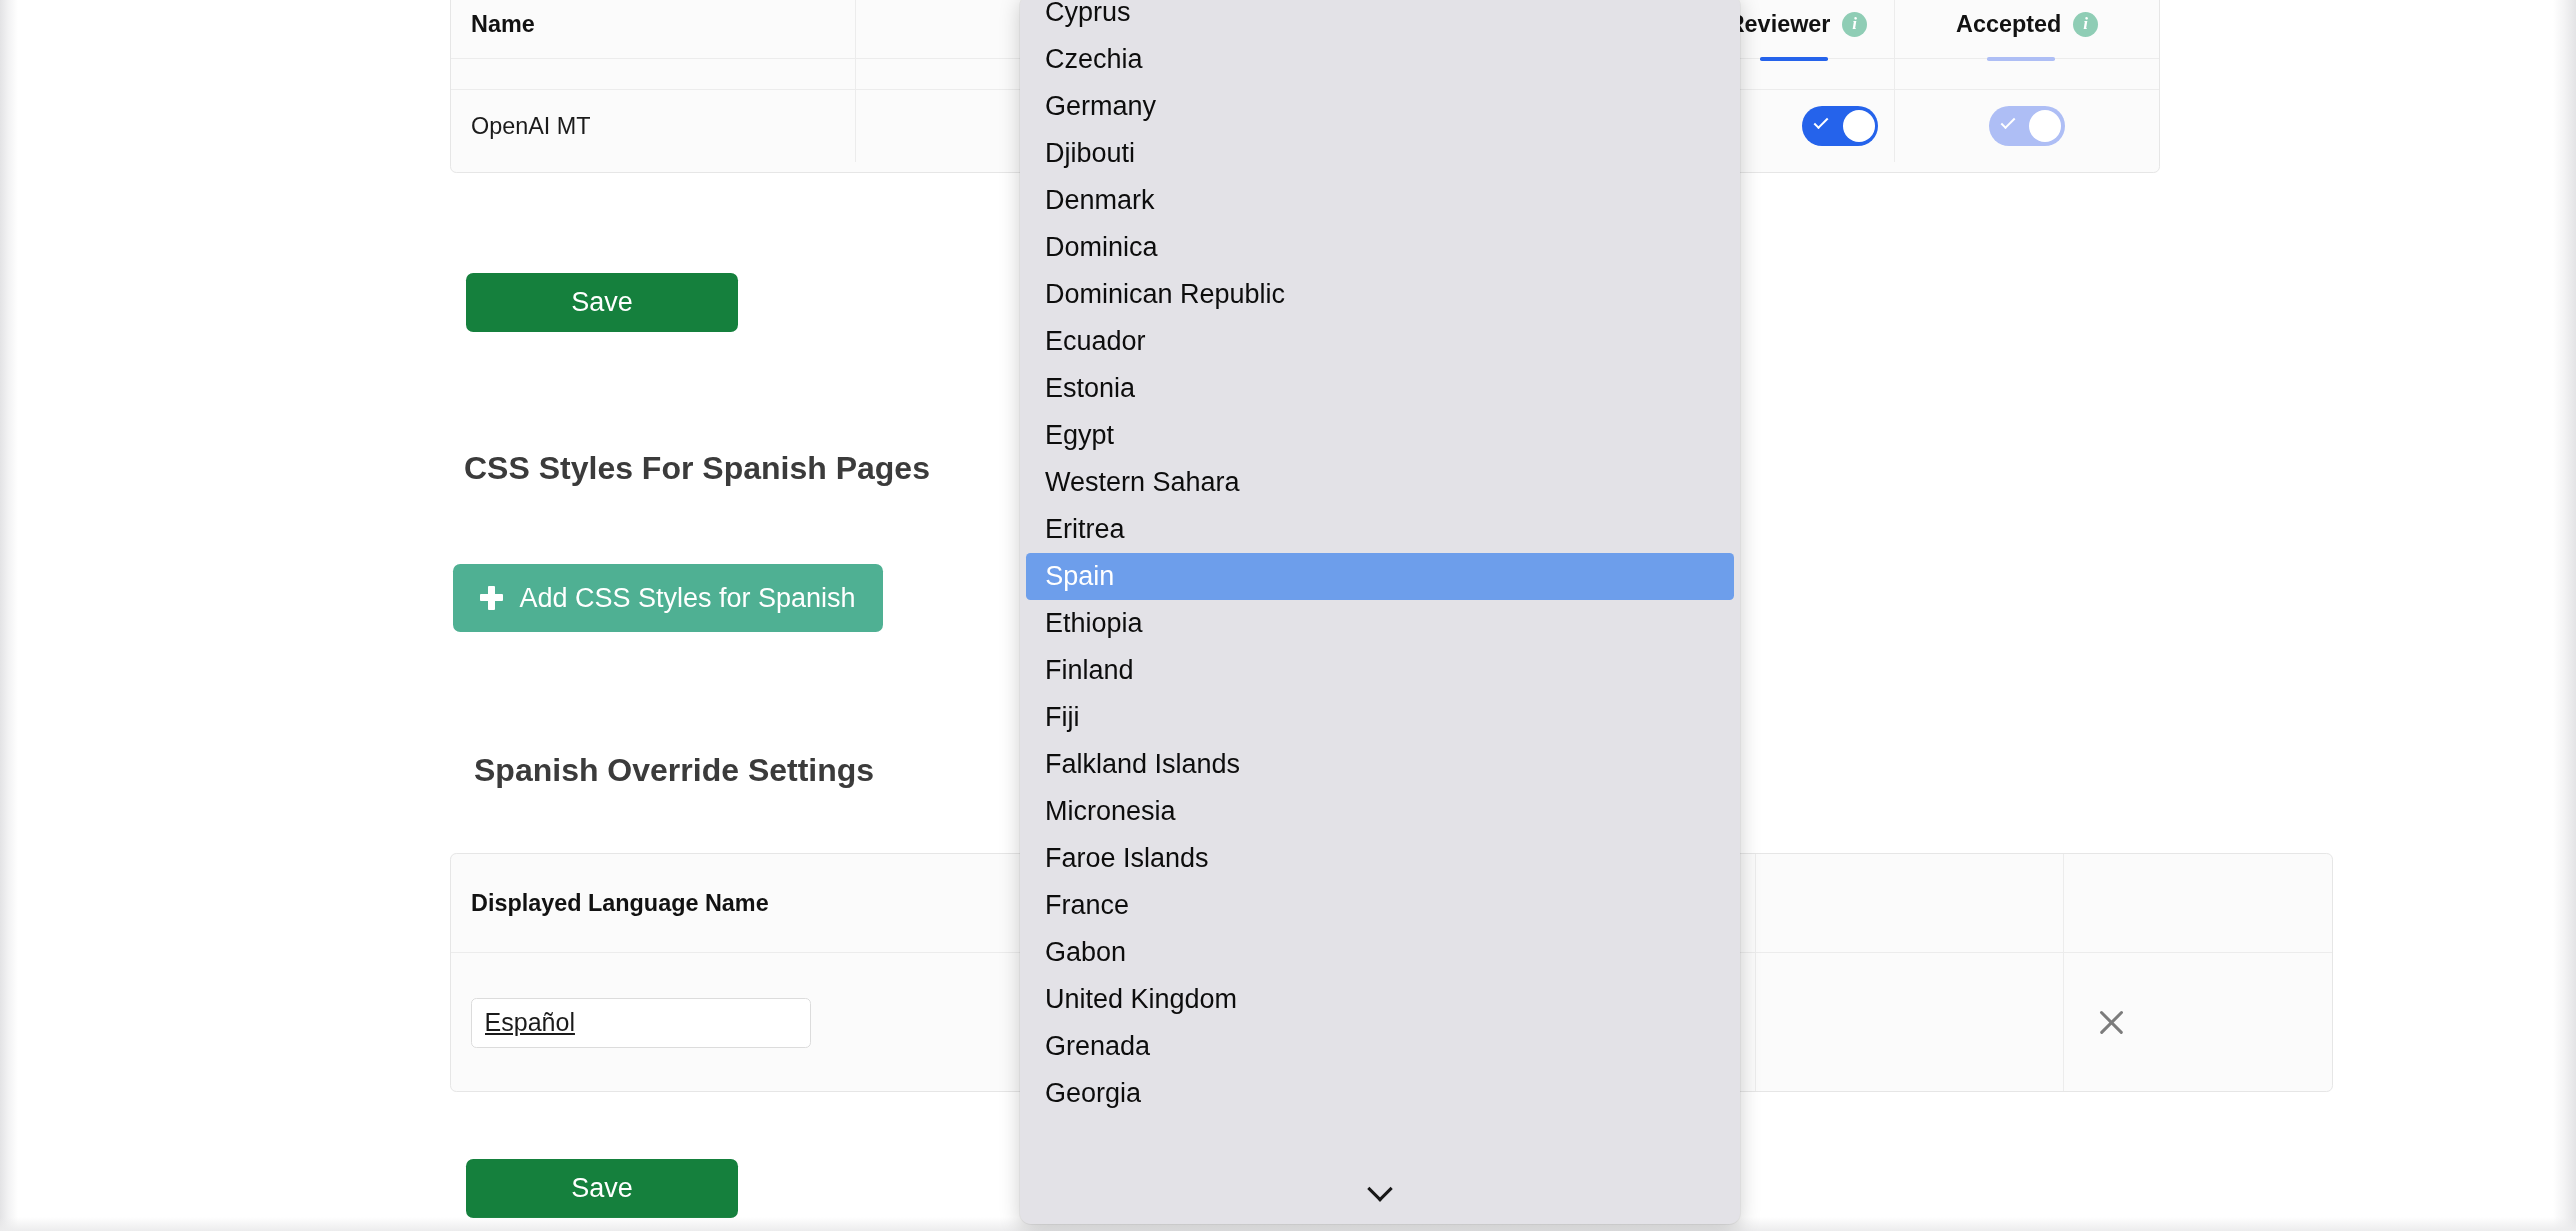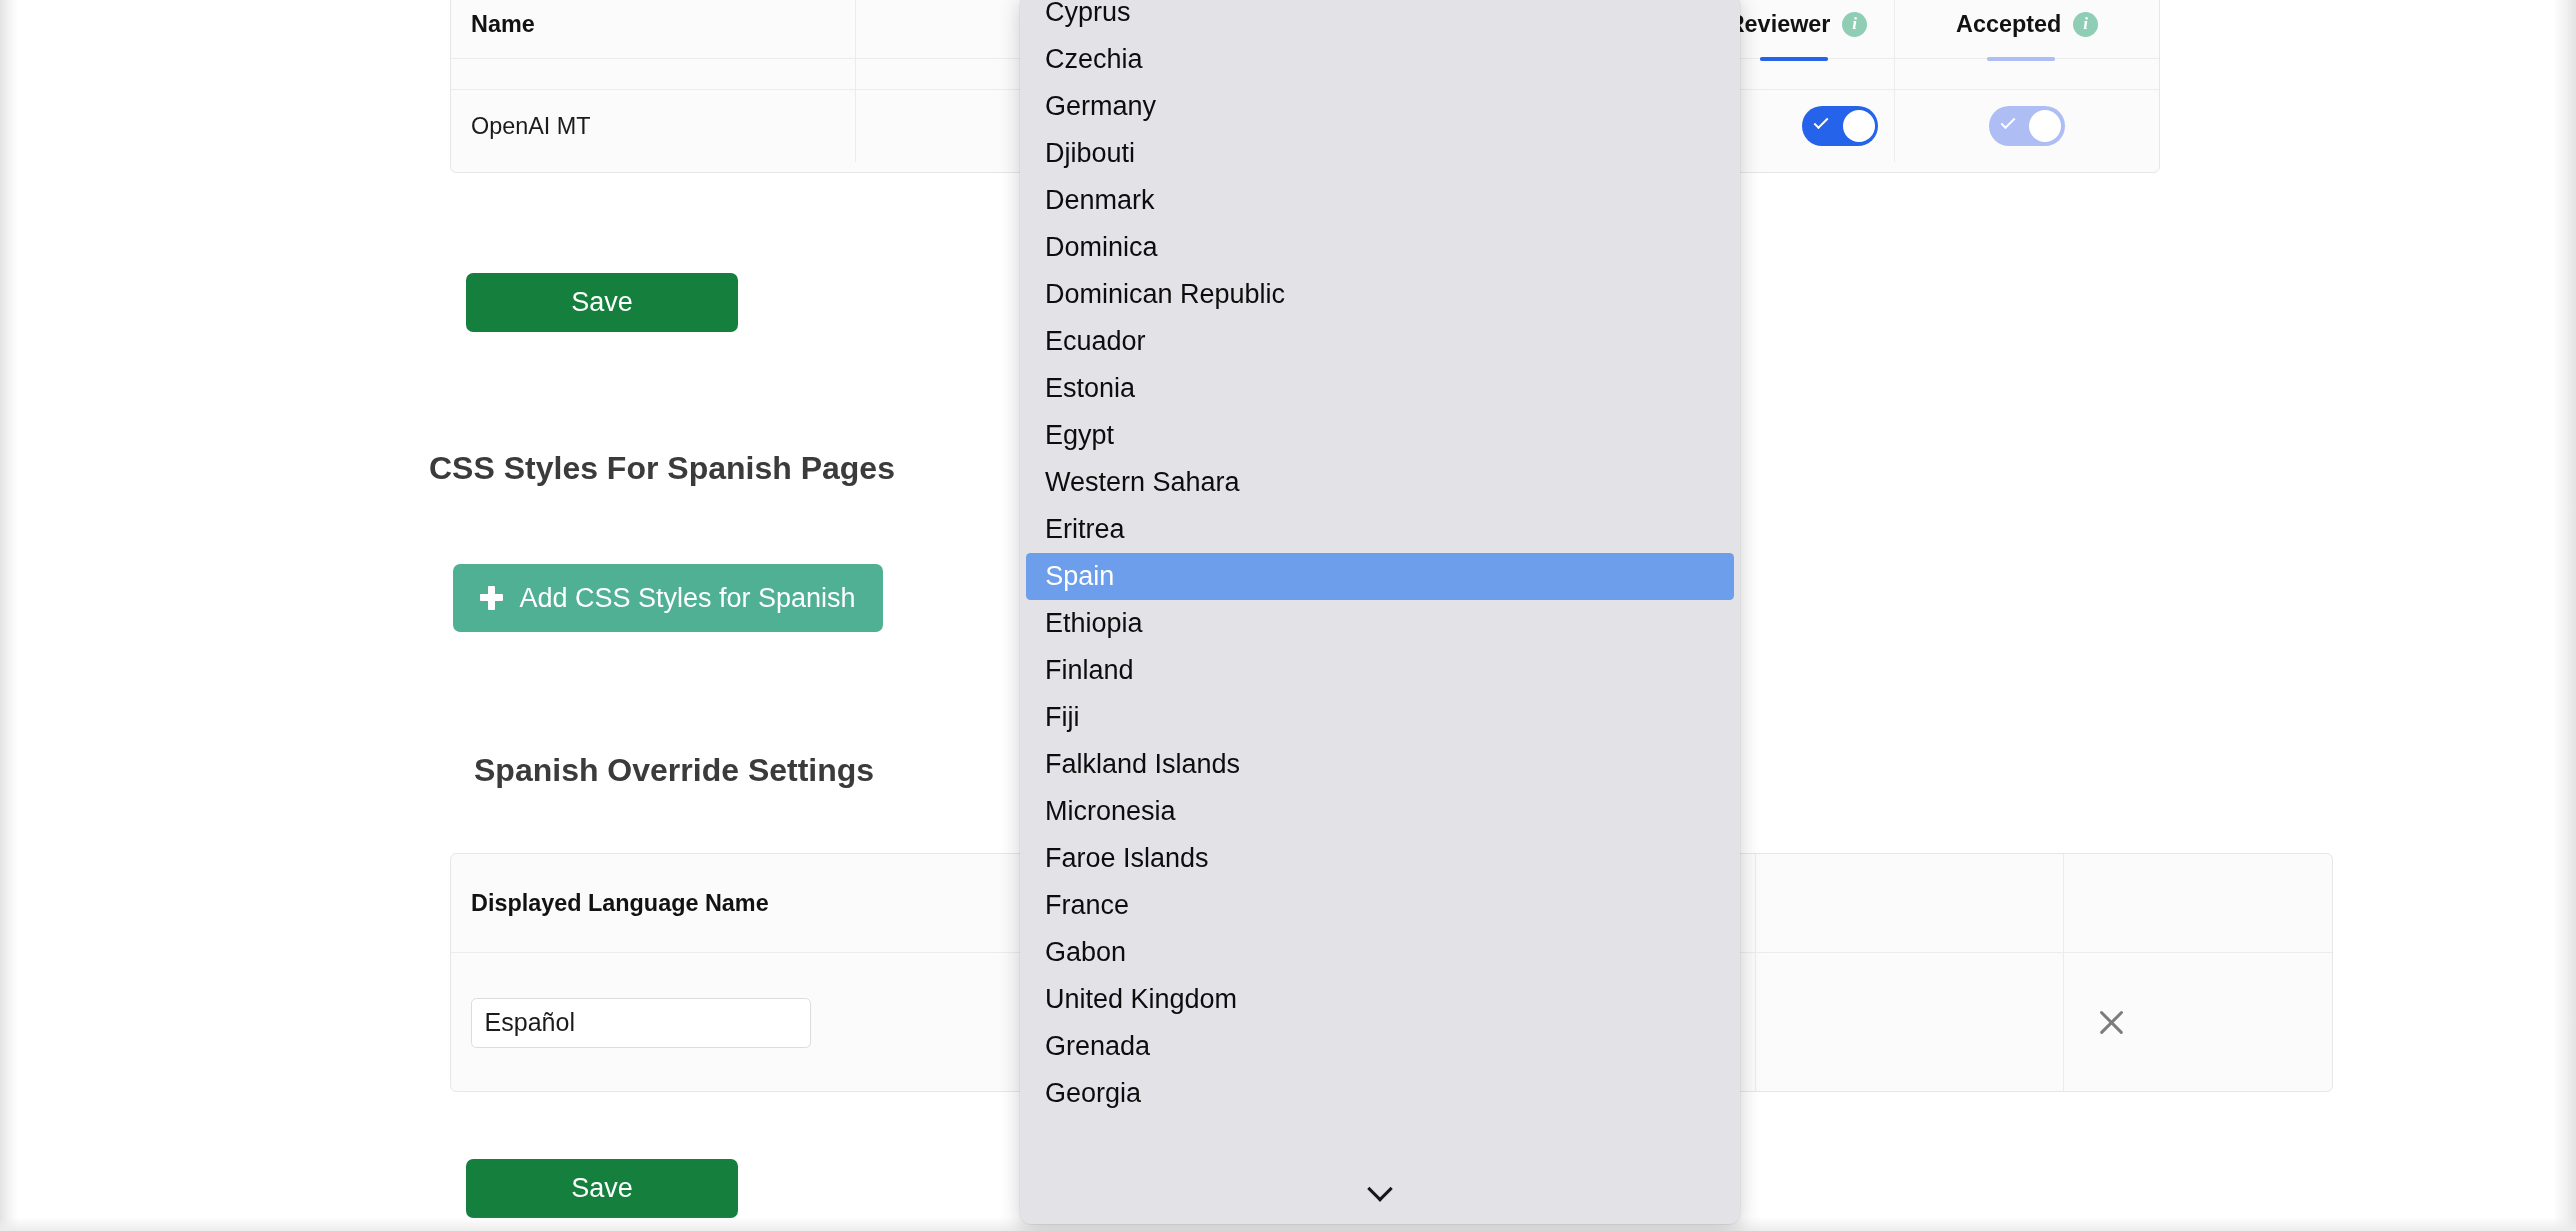--- a/index.html
+++ b/index.html
@@ -146,20 +146,21 @@
   
   .txt-input {
     width: 340px; height: 50px;
     border: 0.9px solid #dcdcdc;
     border-radius: 5.4px;
     background: #ffffff;
     font-size: 25px;
     color: #1b1b1b;
     padding: 0 12.6px;
     font-family: "Liberation Sans", sans-serif;
+    text-decoration: underline;
   }
   .close-x {
     position: relative; width: 31px; height: 31px; cursor: pointer;
   }
   .close-x::before, .close-x::after {
     content: ""; position: absolute; left: 0; top: 14.4px;
     width: 31px; height: 2.7px; background: #7c7c7c; border-radius: 1.8px;
   }
   .close-x::before { transform: rotate(45deg); }
   .close-x::after  { transform: rotate(-45deg); }
@@ -261,21 +262,21 @@
         <div class="toggle dim">
           <span class="tick"></span>
           <span class="knob"></span>
         </div>
       </div>
     </div>
   </div>
 
   <button class="btn btn-save" style="left:466px; top:273px;">Save</button>
 
-  <div class="heading" style="left:429px; top:450px;">CSS Styles For Spanish Pages</div>
+  <div class="heading" style="left:464px; top:450px;">CSS Styles For Spanish Pages</div>
 
   <button class="btn btn-green" style="left:453px; top:564px;">
     <span class="plus-ico"></span>
     <span>Add CSS Styles for Spanish</span>
   </button>
 
   <div class="heading" style="left:474px; top:752px;">Spanish Override Settings</div>
 
   <div class="tbl" style="left:450px; top:853px; width:1883px; height:239px;">
 

